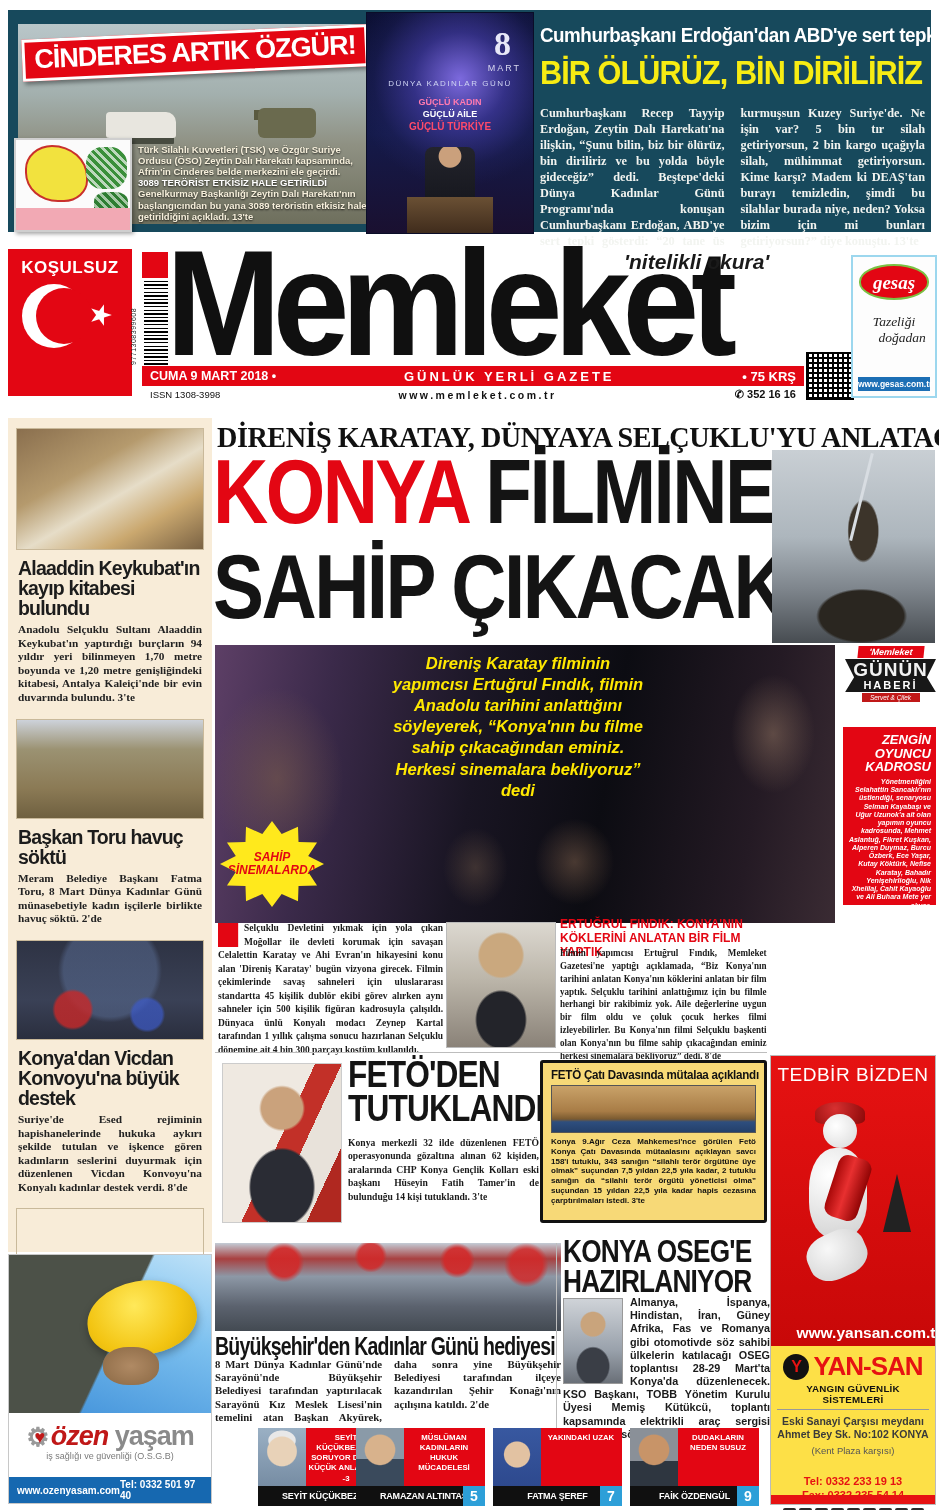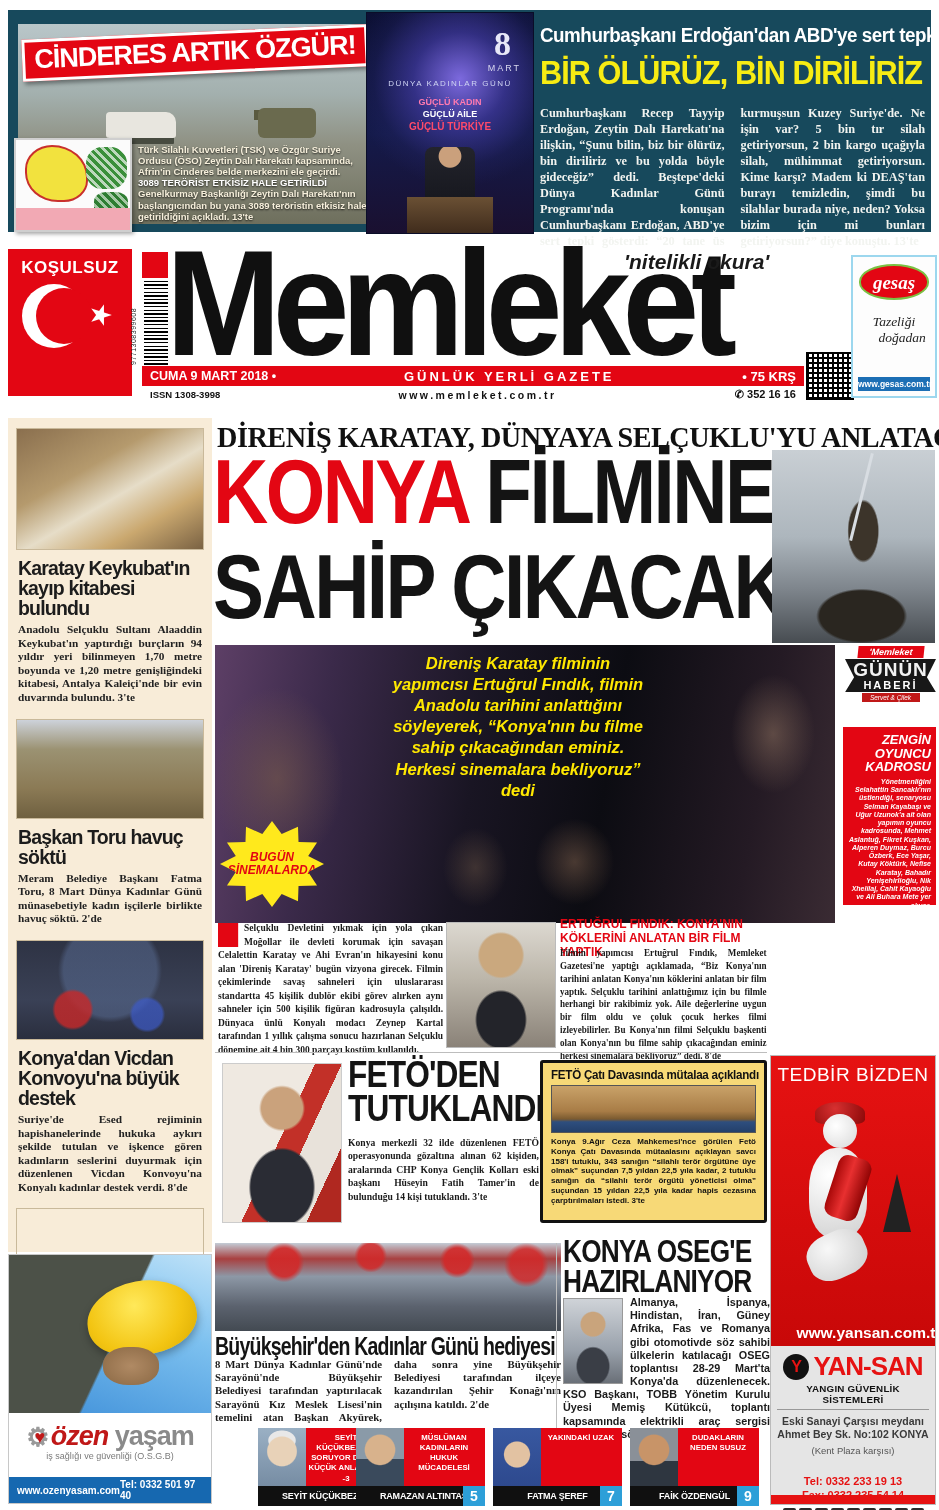--- a/index.html
+++ b/index.html
@@ -52,21 +52,21 @@
   .redsq{left:142px;top:252px;width:26px;height:26px;background:#e30613;}
   .barcode{left:144px;top:281px;width:24px;height:84px;background:repeating-linear-gradient(0deg,#000 0 1.5px,#fff 1.5px 3.6px);}
   .bar-num{left:130px;top:281px;height:84px;writing-mode:vertical-rl;transform:rotate(180deg);font-size:7px;letter-spacing:.5px;color:#222;}
   .logo{left:166px;top:234px;font-size:150px;font-weight:bold;letter-spacing:-9px;line-height:.92;color:#101010;transform:scaleX(.92);transform-origin:0 0;white-space:nowrap;}
   .tagline{left:624px;top:250px;font-size:21px;font-style:italic;font-weight:bold;color:#1a1a1a;z-index:5;}
   .redbar{left:142px;top:366px;width:662px;height:20px;background:#e30613;color:#fff;display:flex;align-items:center;justify-content:space-between;padding:0 8px;box-sizing:border-box;}
   .rb-date{font-size:12.5px;font-weight:bold;}
   .rb-type{font-size:13px;font-weight:bold;letter-spacing:3px;}
   .rb-price{font-size:13px;font-weight:bold;}
   .mast-sub{left:142px;top:388px;width:662px;display:flex;align-items:center;justify-content:space-between;padding:0 8px;box-sizing:border-box;}
-  .ms-issn{font-size:9.5px;font-weight:bold;}
+  .ms-issn{font-size:9.5px;font-weight:normal;}
   .ms-site{font-size:10.5px;font-weight:bold;letter-spacing:2.5px;}
   .ms-phone{font-size:11px;font-weight:bold;}
   .qr{left:806px;top:352px;width:46px;height:46px;border:1px solid #000;background:#fff;
       background-image:repeating-linear-gradient(0deg,#000 0 2px,transparent 2px 5px),repeating-linear-gradient(90deg,#000 0 2px,#fff 2px 5px);}
   .gesas{left:851px;top:255px;width:86px;height:143px;border:2px solid #9cd7ee;background:#fdfdfd;box-sizing:border-box;}
   .gesas-logo{margin:7px auto 0;width:70px;height:36px;background:#e30613;border-radius:50%/48%;border:2px solid #7ac143;
      color:#fff;font-style:italic;font-weight:bold;font-size:19px;text-align:center;line-height:34px;font-family:"Liberation Serif",serif;box-sizing:border-box;}
   .gesas-slogan{font-family:"Liberation Serif",serif;font-style:italic;font-size:13.5px;margin-top:14px;line-height:1.15;text-align:center;color:#222;}
   .gesas-bar{position:absolute;bottom:5px;left:5px;right:5px;background:#1c6fb5;color:#fff;font-size:8.5px;font-weight:bold;text-align:right;padding:2px 0;}
 
@@ -156,21 +156,21 @@
      linear-gradient(115deg,#efe9e1 0 48%,#c23028 48% 62%,#e8e2da 62% 82%,#b02820 82%);}
   .feto-head{left:348px;top:1058px;font-weight:bold;font-size:36px;line-height:.95;letter-spacing:-1px;transform:scaleX(.88);transform-origin:0 0;white-space:nowrap;color:#141414;}
   .feto-body{left:348px;top:1136px;width:222px;font-family:"Liberation Serif",serif;font-size:11.2px;line-height:1.2;text-align:justify;font-weight:bold;transform:scaleX(.86);transform-origin:0 0;color:#1a1a1a;}
   .cati{left:540px;top:1060px;width:227px;height:163px;background:#f7d977;border:3px solid #111;border-radius:3px;box-sizing:border-box;padding:4px 8px;}
   .cati-head{font-weight:bold;font-size:13.5px;letter-spacing:-.3px;transform:scaleX(.86);transform-origin:0 0;white-space:nowrap;color:#111;}
   .cati-photo{height:46px;border:1px solid #555;margin:3px 0 4px;background:
      linear-gradient(180deg,#c9a269 0%,#a87c46 55%,#7a5a30 72%,#2e4e7e 78%,#24406a 100%);}
   .cati-body{font-size:8px;font-weight:bold;line-height:1.22;text-align:justify;color:#111;}
 
   
-  .yansan{left:770px;top:1055px;width:166px;height:450px;border:1px solid #bbb;box-sizing:border-box;background:#e5e5e5;}
+  .yansan{left:770px;top:1055px;width:166px;height:450px;border:1px solid #bbb;box-sizing:border-box;background:#fde047;}
   .ys-red{position:relative;height:290px;background:linear-gradient(180deg,#e61212 0%,#c80808 100%);overflow:hidden;}
   .ys-slogan{color:#fff;font-size:19px;text-align:center;padding-top:8px;letter-spacing:.5px;}
   .fig-head{position:absolute;left:52px;top:58px;width:34px;height:34px;border-radius:50%;background:radial-gradient(circle at 38% 35%,#fff,#d8d8d8);}
   .fig-helmet{position:absolute;left:44px;top:46px;width:50px;height:22px;background:radial-gradient(circle at 40% 30%,#d83030,#8a0808);border-radius:50% 50% 20% 20%;}
   .fig-body{position:absolute;left:38px;top:92px;width:58px;height:90px;border-radius:45% 45% 40% 40%;background:radial-gradient(circle at 35% 30%,#fff,#cfcfcf);}
   .fig-ext{position:absolute;left:60px;top:100px;width:34px;height:64px;border-radius:10px;background:linear-gradient(90deg,#a80808,#e83030 45%,#900404);transform:rotate(18deg);}
   .fig-cone{position:absolute;left:112px;top:118px;width:0;height:0;border-left:14px solid transparent;border-right:14px solid transparent;border-bottom:58px solid #222;}
   .fig-leg{position:absolute;left:36px;top:176px;width:60px;height:46px;border-radius:40%;background:radial-gradient(circle at 40% 30%,#f8f8f8,#cccccc);transform:rotate(-24deg);}
   .ys-site{position:absolute;bottom:4px;width:100%;text-align:center;color:#fff;font-weight:bold;font-size:15.5px;padding-left:16px;}
   .ys-white{position:relative;text-align:center;padding-top:5px;}
@@ -285,21 +285,21 @@
     <div class="gesas-logo">gesaş</div>
     <div class="gesas-slogan">
       <div>Tazeliği</div>
       <div style="padding-left:16px;">doğadan</div>
     </div>
     <div class="gesas-bar">www.gesas.com.tr</div>
   </div>
 
   <div class="abs sidebar">
     <div class="sb-photo sb-p1"></div>
-    <div class="sb-head">Karatay Keykubat'ın kayıp kitabesi bulundu</div>
+    <div class="sb-head">Alaaddin Keykubat'ın kayıp kitabesi bulundu</div>
     <div class="sb-body">Anadolu Selçuklu Sultanı Alaaddin Keykubat'ın yaptırdığı burçların 94 yıldır yeri bilinmeyen 1,70 metre boyunda ve 1,20 metre genişliğindeki kitabesi, Antalya Kaleiçi'nde bir evin duvarında bulundu. 3'te</div>
     <div style="height:14px;"></div>
     <div class="sb-photo sb-p2"></div>
     <div class="sb-head">Başkan Toru havuç söktü</div>
     <div class="sb-body">Meram Belediye Başkanı Fatma Toru, 8 Mart Dünya Kadınlar Günü münasebetiyle kadın işçilerle birlikte havuç söktü. 2'de</div>
     <div style="height:14px;"></div>
     <div class="sb-photo sb-p3"></div>
     <div class="sb-head">Konya'dan Vicdan Konvoyu'na büyük destek</div>
     <div class="sb-body">Suriye'de Esed rejiminin hapishanelerinde hukuka aykırı şekilde tutulan ve işkence gören kadınların seslerini duyurmak için düzenlenen Vicdan Konvoyu'na Konyalı kadınlar destek verdi. 8'de</div>
     <div style="height:14px;"></div>
@@ -330,21 +330,21 @@
   <div class="abs kicker-serif">DİRENİŞ KARATAY, DÜNYAYA SELÇUKLU'YU ANLATACAK</div>
   <div class="abs hl hl1"><span class="red">KONYA</span><span> FİLMİNE</span></div>
   <div class="abs hl hl2">SAHİP ÇIKACAK</div>
   <div class="abs warrior">
       <div class="sword"></div>
     </div>
 
   <div class="abs film">
     <div class="quote">Direniş Karatay filminin yapımcısı Ertuğrul Fındık, filmin Anadolu tarihini anlattığını söyleyerek, “Konya'nın bu filme sahip çıkacağından eminiz. Herkesi sinemalara bekliyoruz” dedi</div>
     <div class="burst">
-      <span>BUGÜN</span>
+      <span>SAHİP</span>
       <span>SİNEMALARDA</span>
     </div>
   </div>
 
   <div class="abs gh">
     <div class="gh-top">'Memleket</div>
     <div class="gh-main">
       <div class="gh-g">GÜNÜN</div>
       <div class="gh-h">HABERİ</div>
     </div>

